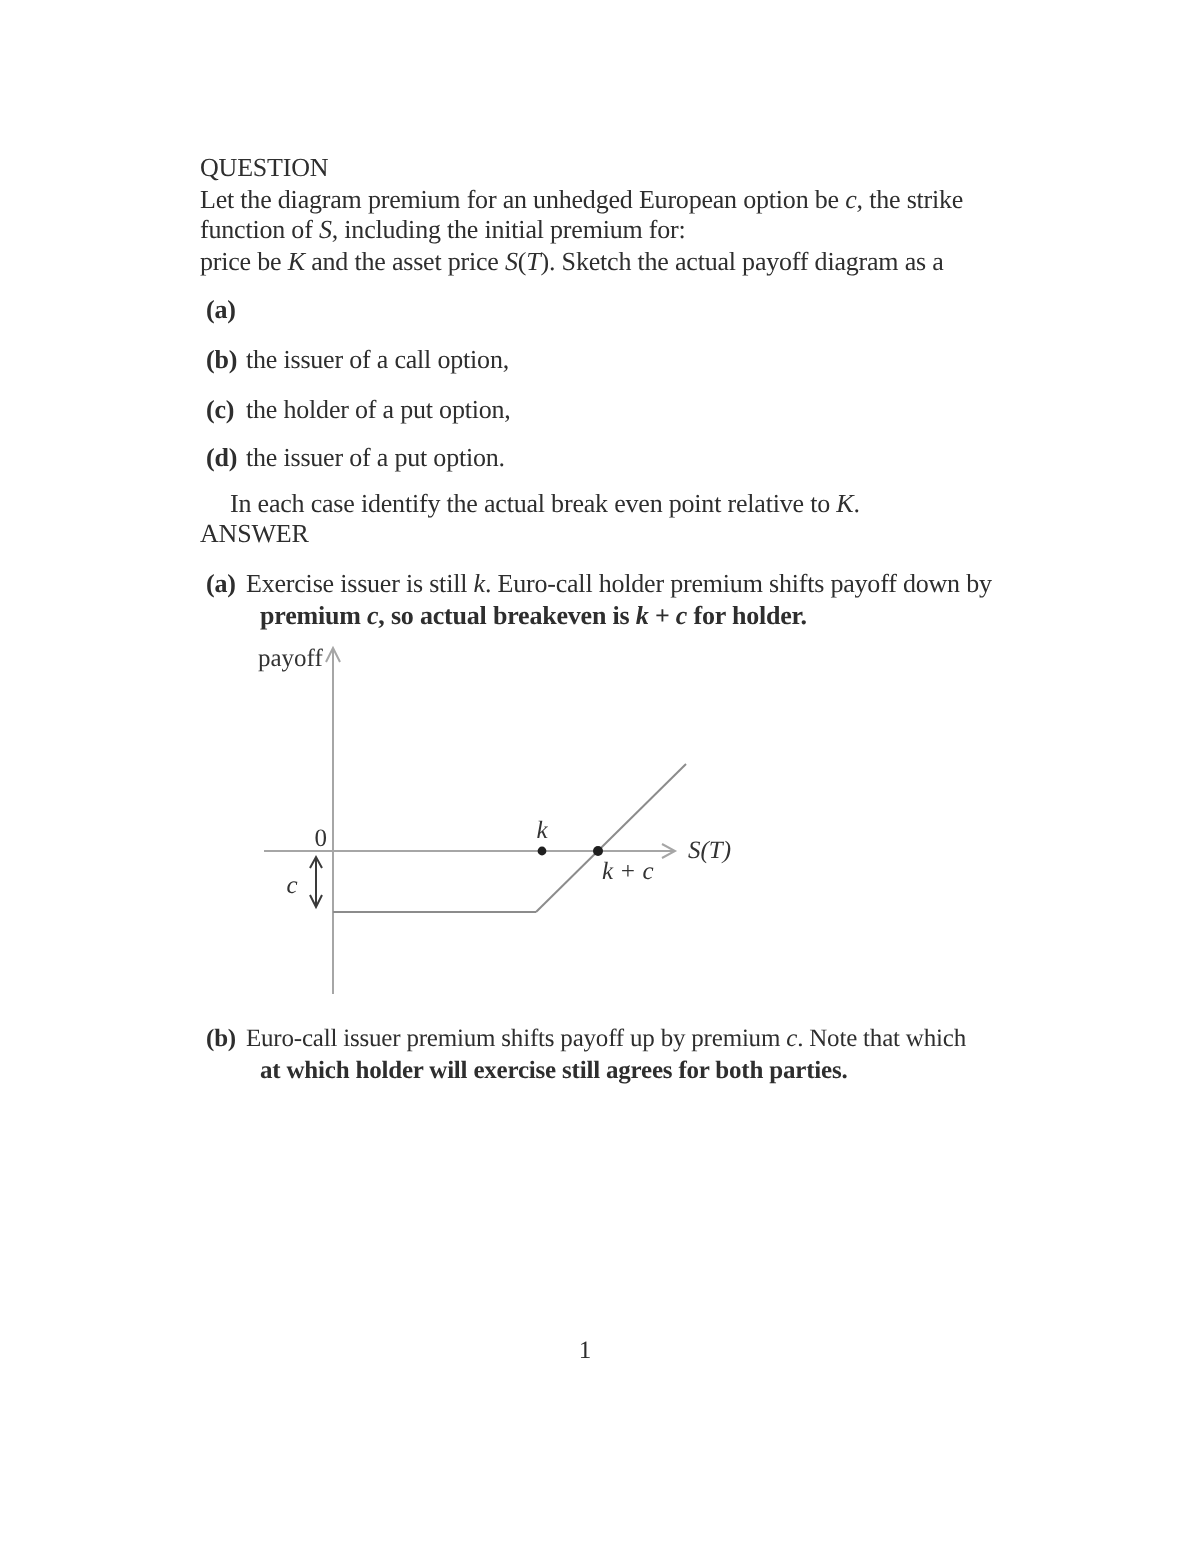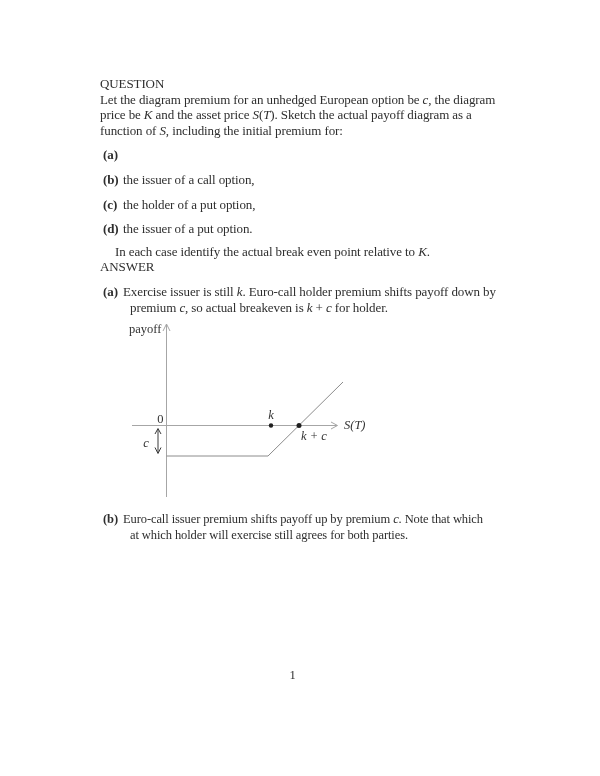--- a/index.html
+++ b/index.html
@@ -13,43 +13,43 @@
     font-size:13px;line-height:15.6px;
     letter-spacing:-0.1px;
   }
   .line{white-space:nowrap;}
   .mi{font-style:italic;}
   .qitem{display:flex;margin-top:9px;}
   .qitem .lbl{flex:none;width:23px;padding-left:3px;box-sizing:border-box;font-weight:bold;}
   .outro{margin-top:7px;margin-left:15px;}
   .aitem{display:flex;margin-top:9px;}
   .aitem .lbl{flex:none;width:23px;padding-left:3px;box-sizing:border-box;font-weight:bold;}
-  .cont{padding-left:7px;}
+  .cont{padding-left:7px;font-weight:bold;}
   .diagram{position:absolute;left:120px;top:315px;width:265px;height:200px;}
   .diagram text{font-size:12.5px;fill:#333333;}
   .diagram text.mi{font-style:italic;}
   .answer-b{
     position:absolute;left:100px;top:512px;width:400px;
     font-size:12.5px;line-height:15.6px;letter-spacing:-0.1px;
   }
   .page-number{
     position:absolute;left:100px;top:668px;width:385px;
     text-align:center;font-size:12.5px;
   }
 </style>
 </head>
 <body>
 
 <div class="page">
 
   <div class="content">
     <div class="line">QUESTION</div>
-    <div class="line"><span>Let the diagram premium for an unhedged European option be </span><span class="mi">c</span><span>, the diagram</span></div>
+    <div class="line"><span>Let the diagram premium for an unhedged European option be </span><span class="mi">c</span><span>, the strike</span></div>
+    <div class="line"><span>function of </span><span class="mi">S</span><span>, including the initial premium for:</span></div>
     <div class="line"><span>price be </span><span class="mi">K</span><span> and the asset price </span><span class="mi">S</span><span>(</span><span class="mi">T</span><span>). Sketch the actual payoff diagram as a</span></div>
-    <div class="line"><span>function of </span><span class="mi">S</span><span>, including the initial premium for:</span></div>
 
     <div class="qitem">
       <span class="lbl">(a)</span>
     </div>
     <div class="qitem">
       <span class="lbl">(b)</span>
       <span class="line">the issuer of a call option,</span>
     </div>
     <div class="qitem">
       <span class="lbl">(c)</span>

